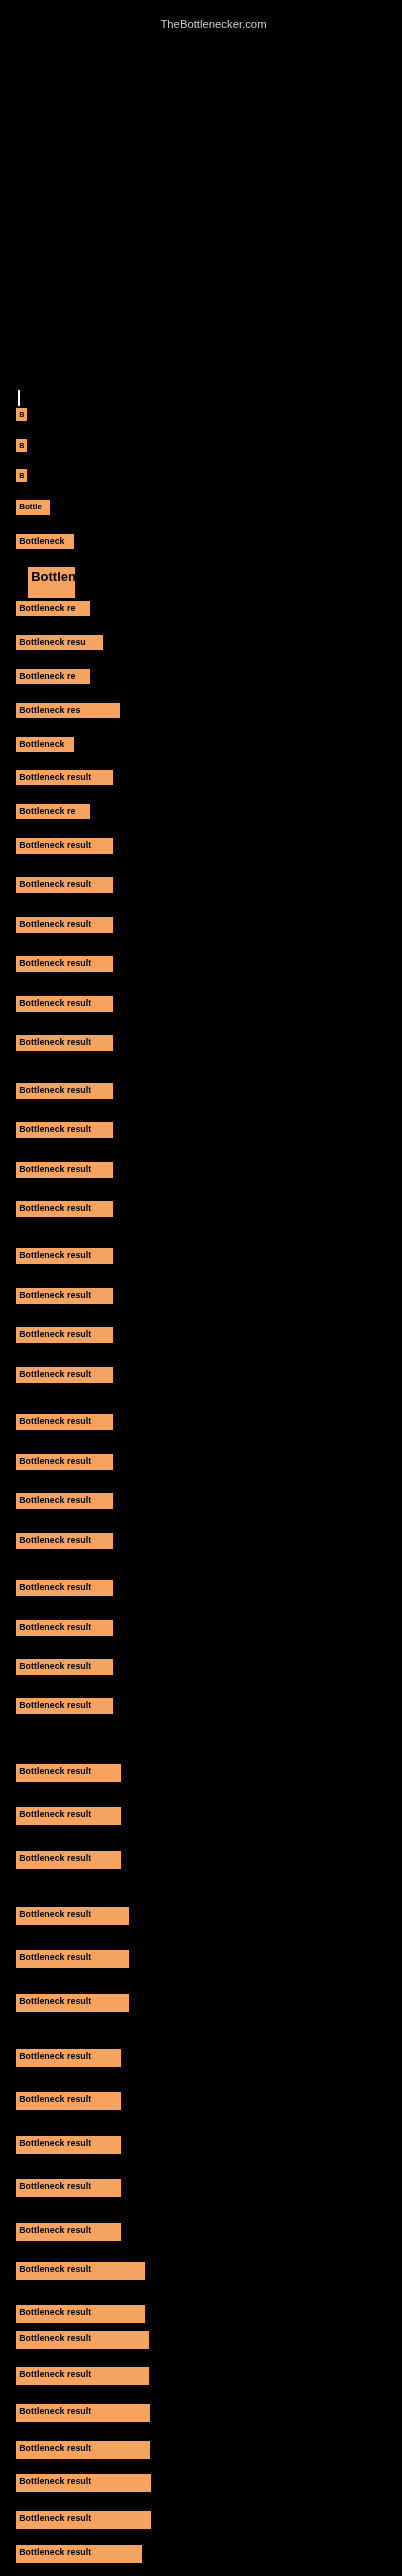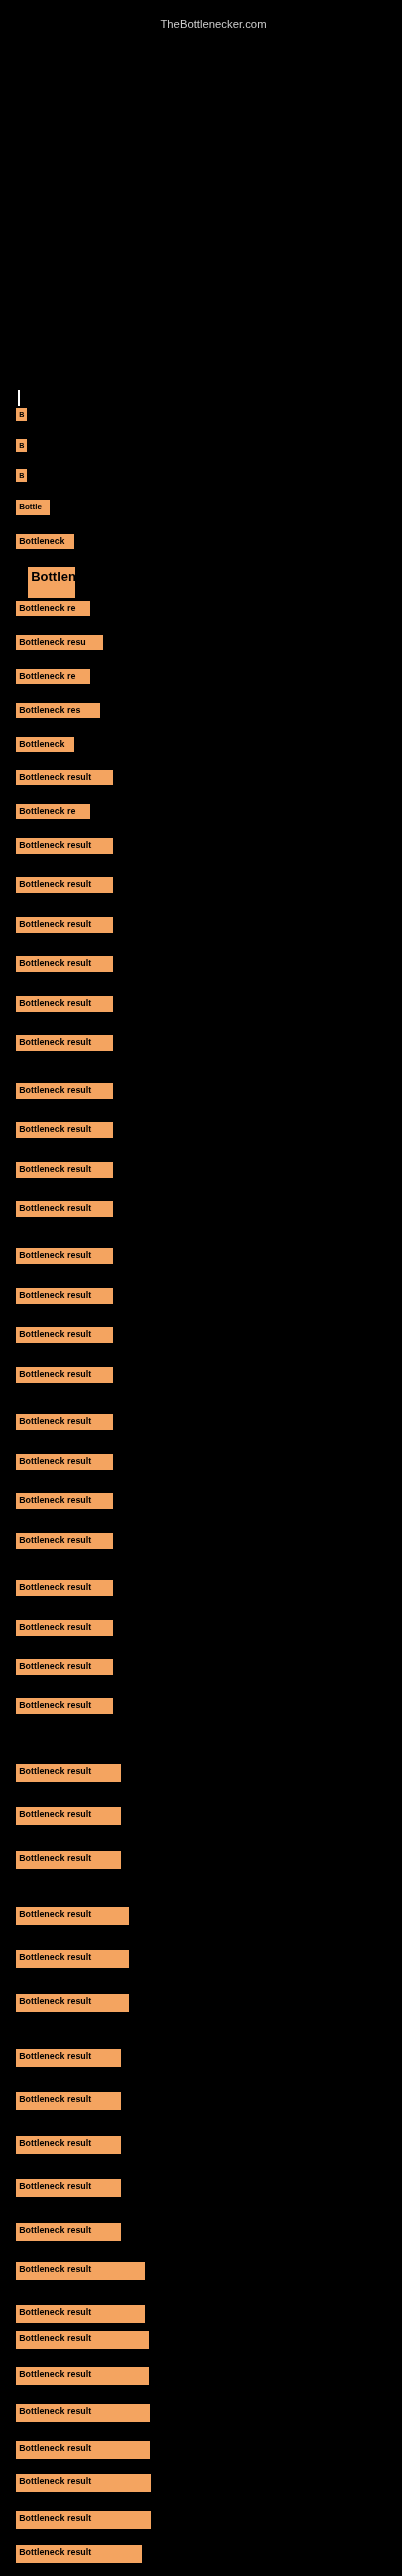--- a/index.html
+++ b/index.html
@@ -49,21 +49,21 @@
 
 <div class="bottleneck-label" style="top: 396px; left: 4px; width: 11.3px; height: 13px; font-size: 7.2px;">B</div>
 <div class="bottleneck-label" style="top: 427px; left: 4px; width: 11.3px; height: 13px; font-size: 7.2px;">B</div>
 <div class="bottleneck-label" style="top: 457px; left: 4px; width: 11.3px; height: 13px; font-size: 7.2px;">B</div>
 <div class="bottleneck-label" style="top: 488px; left: 4px; width: 34px; height: 14.5px; font-size: 8px;">Bottle</div>
 <div class="bottleneck-label" style="top: 522px; left: 4px; width: 58px; height: 14.5px; font-size: 8.9px;">Bottleneck</div>
 <div class="bottleneck-label" style="top: 555px; left: 16px; width: 47px; height: 31px; font-size: 13px;">Bottlene</div>
 <div class="bottleneck-label" style="top: 589px; left: 4px; width: 74px; height: 14.5px; font-size: 8.9px;">Bottleneck re</div>
 <div class="bottleneck-label" style="top: 623px; left: 4px; width: 87px; height: 14.5px; font-size: 8.9px;">Bottleneck resu</div>
 <div class="bottleneck-label" style="top: 657px; left: 4px; width: 74px; height: 14.5px; font-size: 8.9px;">Bottleneck re</div>
-<div class="bottleneck-label" style="top: 691px; left: 4px; width: 84px; height: 14.5px; font-size: 8.9px;">Bottleneck res</div>
+<div class="bottleneck-label" style="top: 691px; left: 4px; width: 104px; height: 14.5px; font-size: 8.9px;">Bottleneck res</div>
 <div class="bottleneck-label" style="top: 725px; left: 4px; width: 58px; height: 14.5px; font-size: 8.9px;">Bottleneck</div>
 <div class="bottleneck-label" style="top: 758px; left: 4px; width: 97px; height: 14.5px; font-size: 8.9px;">Bottleneck result</div>
 <div class="bottleneck-label" style="top: 792px; left: 4px; width: 74px; height: 14.5px; font-size: 8.9px;">Bottleneck re</div>
 <div class="bottleneck-label" style="top: 826px; left: 4px; width: 97px; height: 16px; font-size: 8.9px;">Bottleneck result</div>
 <div class="bottleneck-label" style="top: 865px; left: 4px; width: 97px; height: 16px; font-size: 8.9px;">Bottleneck result</div>
 <div class="bottleneck-label" style="top: 905px; left: 4px; width: 97px; height: 16px; font-size: 8.9px;">Bottleneck result</div>
 <div class="bottleneck-label" style="top: 944px; left: 4px; width: 97px; height: 16px; font-size: 8.9px;">Bottleneck result</div>
 <div class="bottleneck-label" style="top: 984px; left: 4px; width: 97px; height: 16px; font-size: 8.9px;">Bottleneck result</div>
 <div class="bottleneck-label" style="top: 1023px; left: 4px; width: 97px; height: 16px; font-size: 8.9px;">Bottleneck result</div>
 <div class="bottleneck-label" style="top: 1071px; left: 4px; width: 97px; height: 16px; font-size: 8.9px;">Bottleneck result</div>

